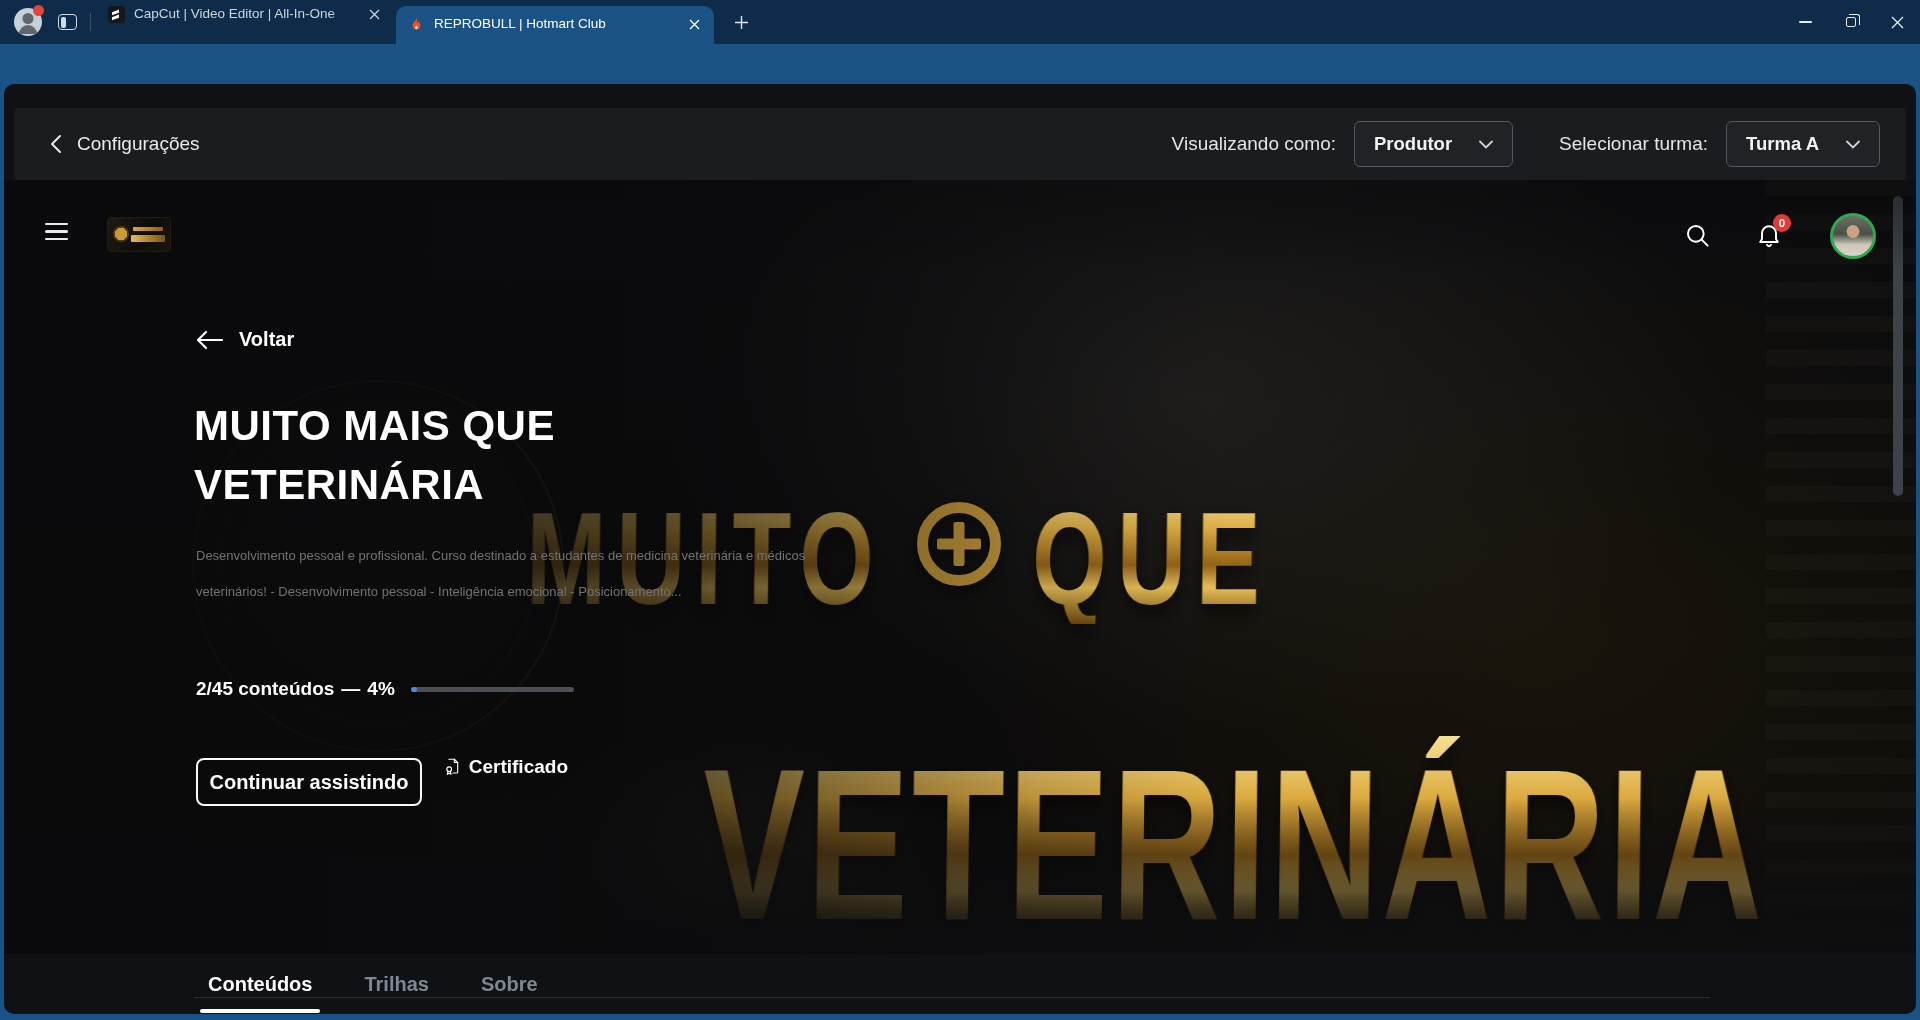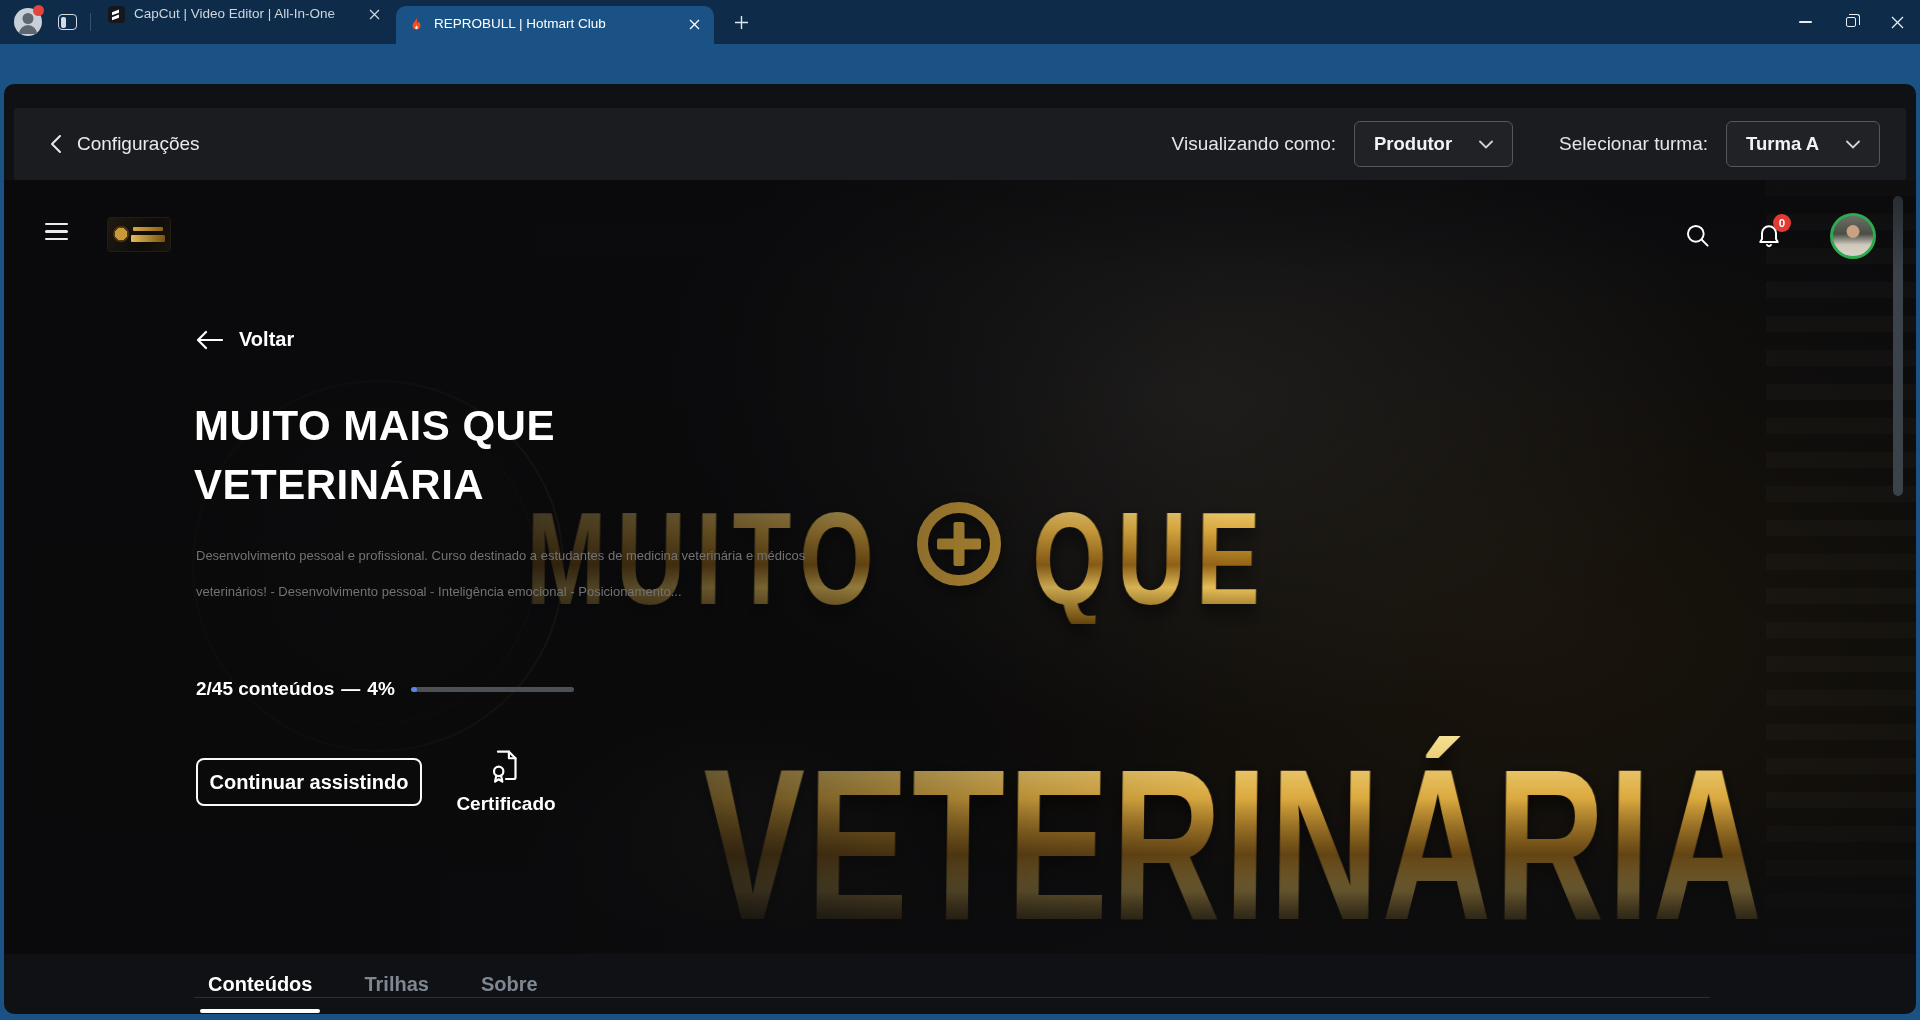--- a/index.html
+++ b/index.html
@@ -106,21 +106,21 @@
   .course-title{position:absolute;left:190px;top:216px;width:500px;color:#fff;font-size:42px;line-height:59px;font-weight:700;letter-spacing:.5px;}
   .course-desc{position:absolute;left:192px;top:358px;width:645px;color:#737373;font-size:13px;line-height:35.5px;font-weight:400;}
   .progress-row{position:absolute;left:192px;top:498px;display:flex;align-items:center;color:#fff;font-size:19px;}
   .progress-row .plabel{font-weight:600;}
   .progress-row .psep{margin:0 7px;font-weight:600;}
   .progress-row .pval{font-weight:700;}
   .progress-track{width:163px;height:5px;border-radius:3px;background:#4c4f54;margin-left:16px;position:relative;overflow:hidden;}
   .progress-fill{position:absolute;left:0;top:0;bottom:0;width:4%;background:#5b82e8;border-radius:3px;}
   .cta-btn{position:absolute;left:192px;top:578px;width:226px;height:48px;border:2px solid #fafafa;border-radius:8px;background:transparent;
     color:#fff;font-size:20px;font-weight:600;display:flex;align-items:center;justify-content:center;font-family:"Liberation Sans",sans-serif;}
-  .cert{position:absolute;left:440px;top:568px;width:124px;display:flex;flex-direction:column;align-items:center;gap:7px;color:#fff;}
+  .cert{position:absolute;left:440px;top:568px;width:124px;display:flex;flex-direction:row;align-items:center;gap:7px;color:#fff;}
   .cert-label{font-size:19px;font-weight:600;}
 
   
   .ctabs{position:absolute;left:204px;top:866px;height:46px;display:flex;align-items:flex-end;gap:52px;}
   .ctab{font-size:20px;font-weight:700;color:#7e8792;position:relative;}
   .ctab.active{color:#fff;}
   .ctab.active::after{content:'';position:absolute;left:-8px;right:-8px;bottom:-17px;height:4px;background:#fff;border-radius:2px;}
   .tabs-divider{position:absolute;left:190px;top:913px;width:1516px;height:1px;background:#2c2e33;}
 
   .scroll-thumb{position:absolute;right:13px;top:112px;width:10px;height:300px;border-radius:5px;background:#3b424a;}

